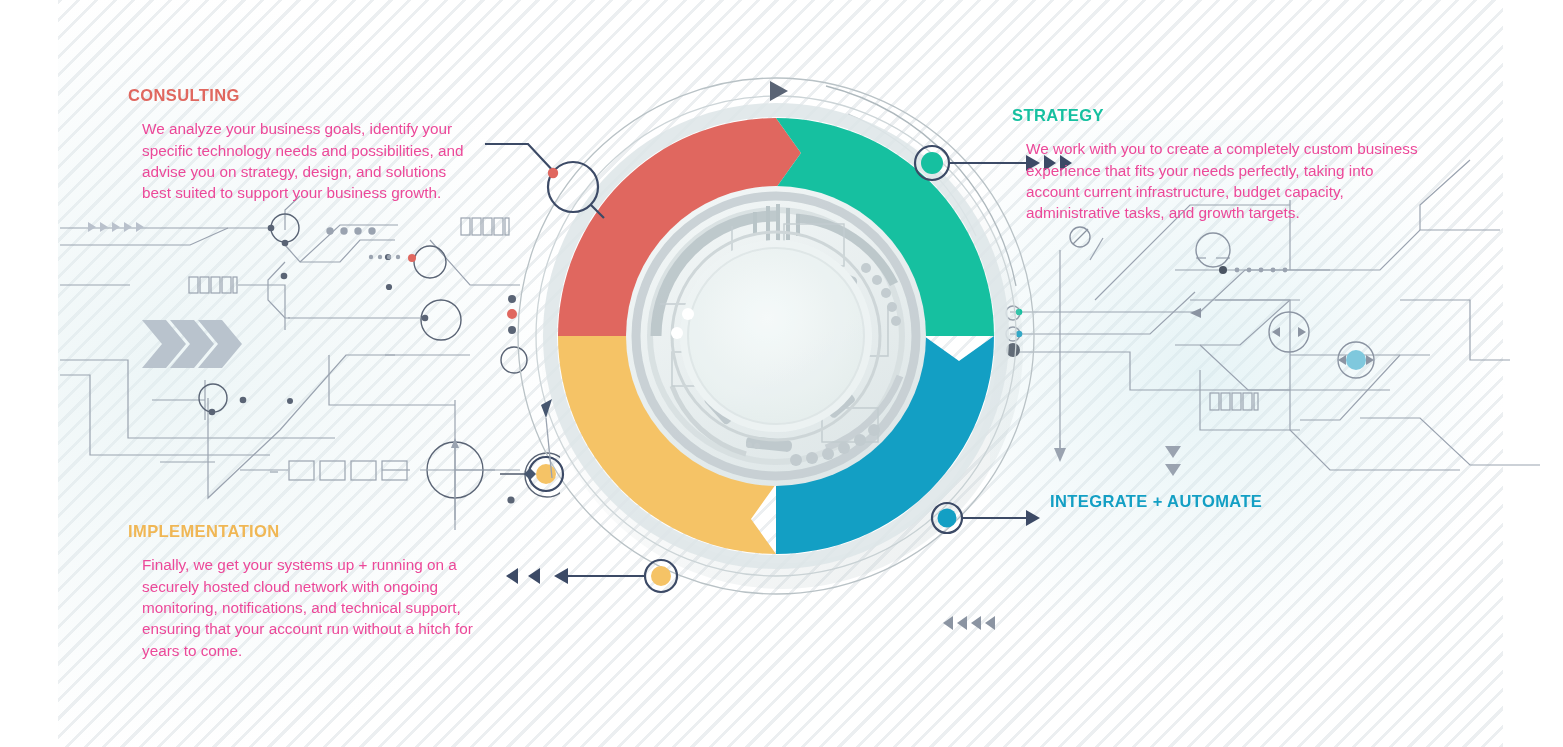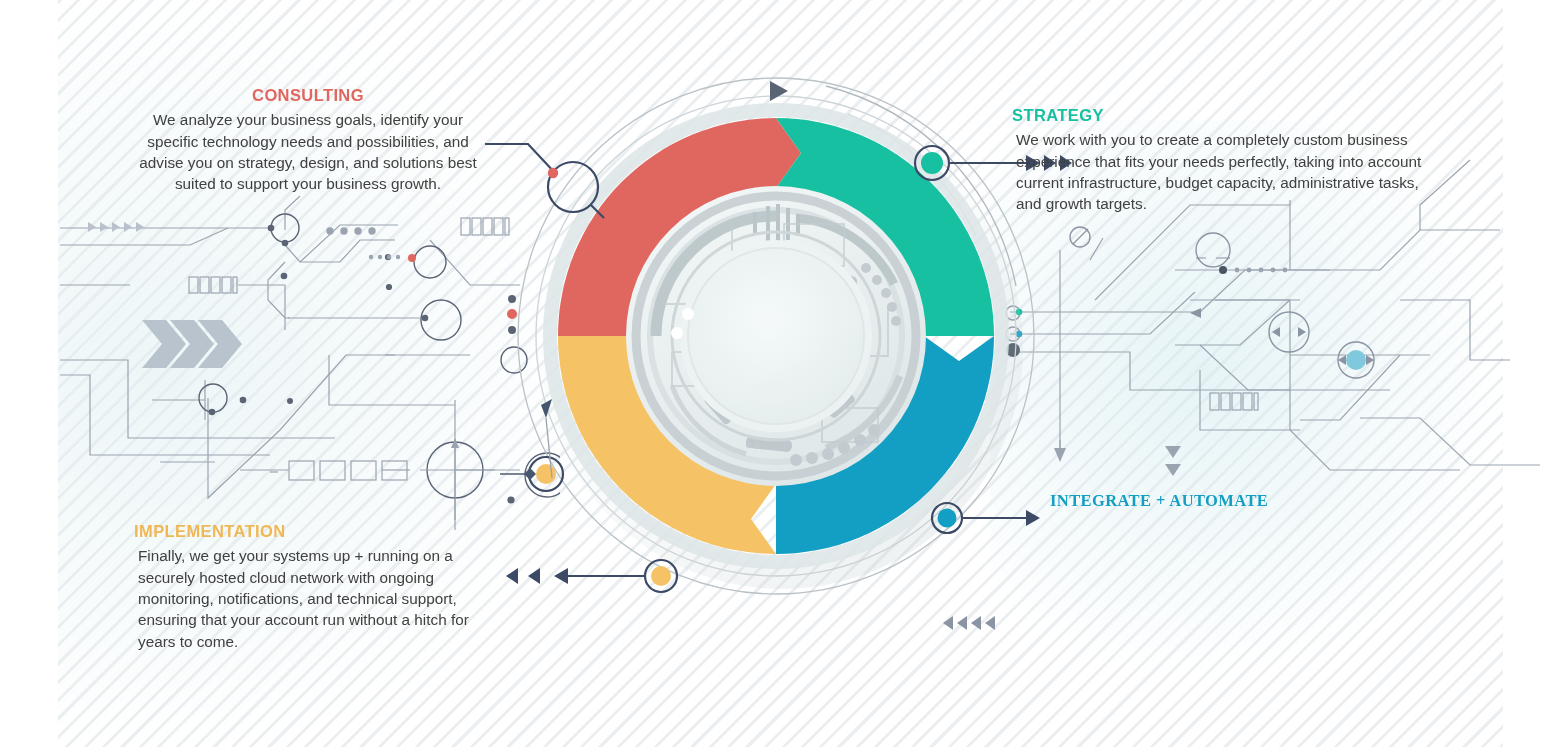--- a/index.html
+++ b/index.html
@@ -72,27 +72,27 @@
   .block-title {
     font-size: 16.5px;
     font-weight: bold;
     letter-spacing: 0.4px;
     margin: 0 0 5px 0;
     line-height: 1.1;
   }
   .block-body {
     font-size: 15.3px;
     line-height: 1.40;
-    color: #404040;
-    margin: 4px;
-  }
-  #block-consulting   { left: 128px;  top: 86px;  width: 360px; text-align: center; }
+    color: #ec4899;
+    margin: 14px;
+  }
+  #block-consulting   { left: 128px;  top: 86px;  width: 360px; }
   #block-strategy     { left: 1012px; top: 106px; width: 420px; }
-  #block-implementation { left: 134px; top: 522px; width: 370px; }
-  #block-integrate    { left: 1050px; top: 492px; width: 400px; font-family: Liberation Serif, serif; }
+  #block-implementation { left: 128px; top: 522px; width: 370px; }
+  #block-integrate    { left: 1050px; top: 492px; width: 400px; }
 
   
   #connectors {
     position: absolute;
     left: 0; top: 0;
   }
 </style>
 </head>
 <body>
 

